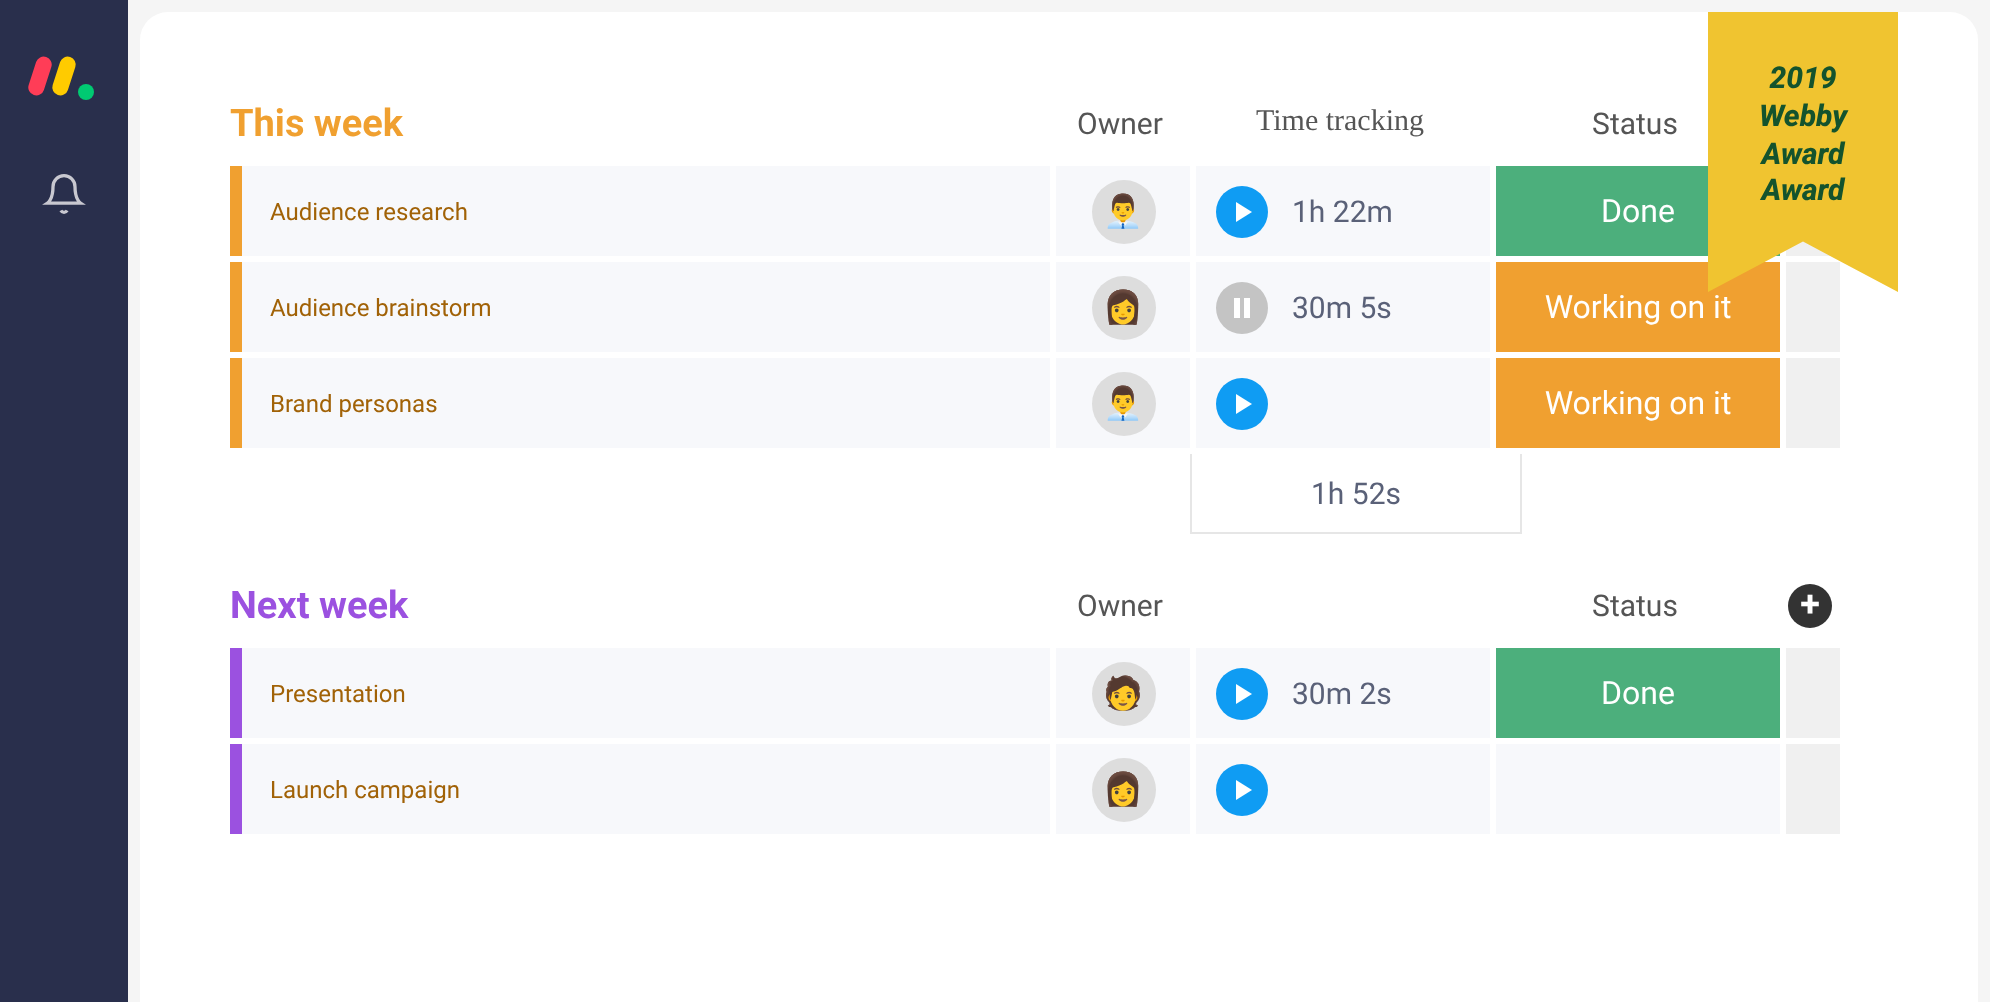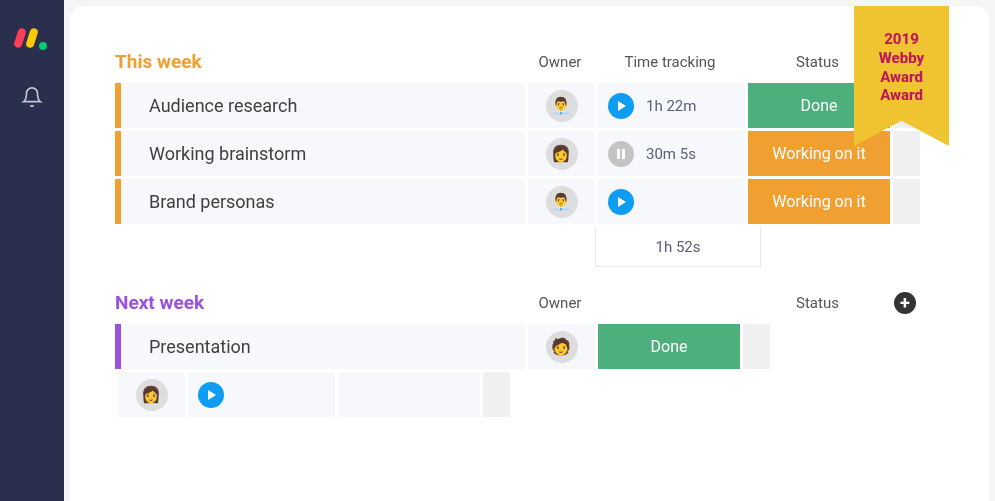--- a/index.html
+++ b/index.html
@@ -51,21 +51,22 @@
       height: 140px;
       background: #f0c430;
       padding: 24px 8px 0 8px;
       text-align: center;
       clip-path: polygon(0 0, 100% 0, 100% 100%, 50% 82%, 0 100%);
     }
     .ribbon-text {
       font-weight: 800;
       font-size: 15px;
       line-height: 1.25;
-      color: #be185d;
+      color: #14532d;
+      font-style: italic;
     }
     .title {
       font-size: 34px;
       font-weight: 400;
       color: #333;
       margin-bottom: 40px;
     }
     .group {
       margin-bottom: 20px;
     }
@@ -80,21 +81,21 @@
       width: 410px;
     }
     .group-title.orange { color: #f0a030; }
     .group-title.purple { color: #9b51e0; }
     .col-header {
       font-size: 15px;
       color: #555;
       text-align: center;
     }
     .col-owner { width: 70px; }
-    .col-track { width: 150px; }
+    .col-track { width: 150px; font-family: Liberation Serif, serif; }
     .col-status { width: 145px; }
     .col-add { width: 30px; display: flex; justify-content: center; }
     .add-btn {
       width: 22px;
       height: 22px;
       border-radius: 50%;
       background: #333;
       color: #fff;
       display: flex;
       align-items: center;
@@ -108,23 +109,23 @@
       align-items: stretch;
       height: 45px;
       margin-bottom: 3px;
     }
     .row-name {
       width: 410px;
       background: #f7f8fb;
       border-left: 6px solid;
       display: flex;
       align-items: center;
-      padding-left: 28px;
-      font-size: 18px;
-      color: #404040;
+      padding-left: 14px;
+      font-size: 12px;
+      color: #a16207;
     }
     .row-name.orange { border-left-color: #f0a030; }
     .row-name.purple { border-left-color: #9b51e0; }
     .cell {
       display: flex;
       align-items: center;
       justify-content: center;
       margin-left: 3px;
     }
     .cell-owner {
@@ -255,21 +256,21 @@
       <div class="cell cell-track">
         <div class="play-btn blue">
               <div class="play-triangle"></div>
             </div>
         <span class="track-time">1h 22m</span>
       </div>
       <div class="cell cell-status status-done">Done</div>
       <div class="cell cell-trail"></div>
     </div>
         <div class="row">
-      <div class="row-name orange">Working brainstorm</div>
+      <div class="row-name orange">Audience brainstorm</div>
       <div class="cell cell-owner">
         <div class="avatar">👩</div>
       </div>
       <div class="cell cell-track">
         <div class="play-btn gray">
               <div class="pause-bars"></div>
             </div>
         <span class="track-time">30m 5s</span>
       </div>
       <div class="cell cell-status status-working">Working on it</div>
@@ -302,31 +303,38 @@
     <div class="col-header col-status">Status</div>
     <div class="col-add">
             <div class="add-btn">+</div>
           </div>
   </div>
         <div class="row">
       <div class="row-name purple">Presentation</div>
       <div class="cell cell-owner">
         <div class="avatar">🧑</div>
       </div>
-      <div class="cell cell-status status-done">Done</div>
-      <div class="cell cell-trail"></div>
-    </div>
-        <div class="row">
-      <div class="cell cell-owner">
-        <div class="avatar">👩</div>
-      </div>
       <div class="cell cell-track">
         <div class="play-btn blue">
               <div class="play-triangle"></div>
             </div>
+        <span class="track-time">30m 2s</span>
+      </div>
+      <div class="cell cell-status status-done">Done</div>
+      <div class="cell cell-trail"></div>
+    </div>
+        <div class="row">
+      <div class="row-name purple">Launch campaign</div>
+      <div class="cell cell-owner">
+        <div class="avatar">👩</div>
+      </div>
+      <div class="cell cell-track">
+        <div class="play-btn blue">
+              <div class="play-triangle"></div>
+            </div>
         <span class="track-time"></span>
       </div>
       <div class="cell cell-status" style="background:#f7f8fb"></div>
       <div class="cell cell-trail"></div>
     </div>
       </div>
     </div>
 
 </div>
 

